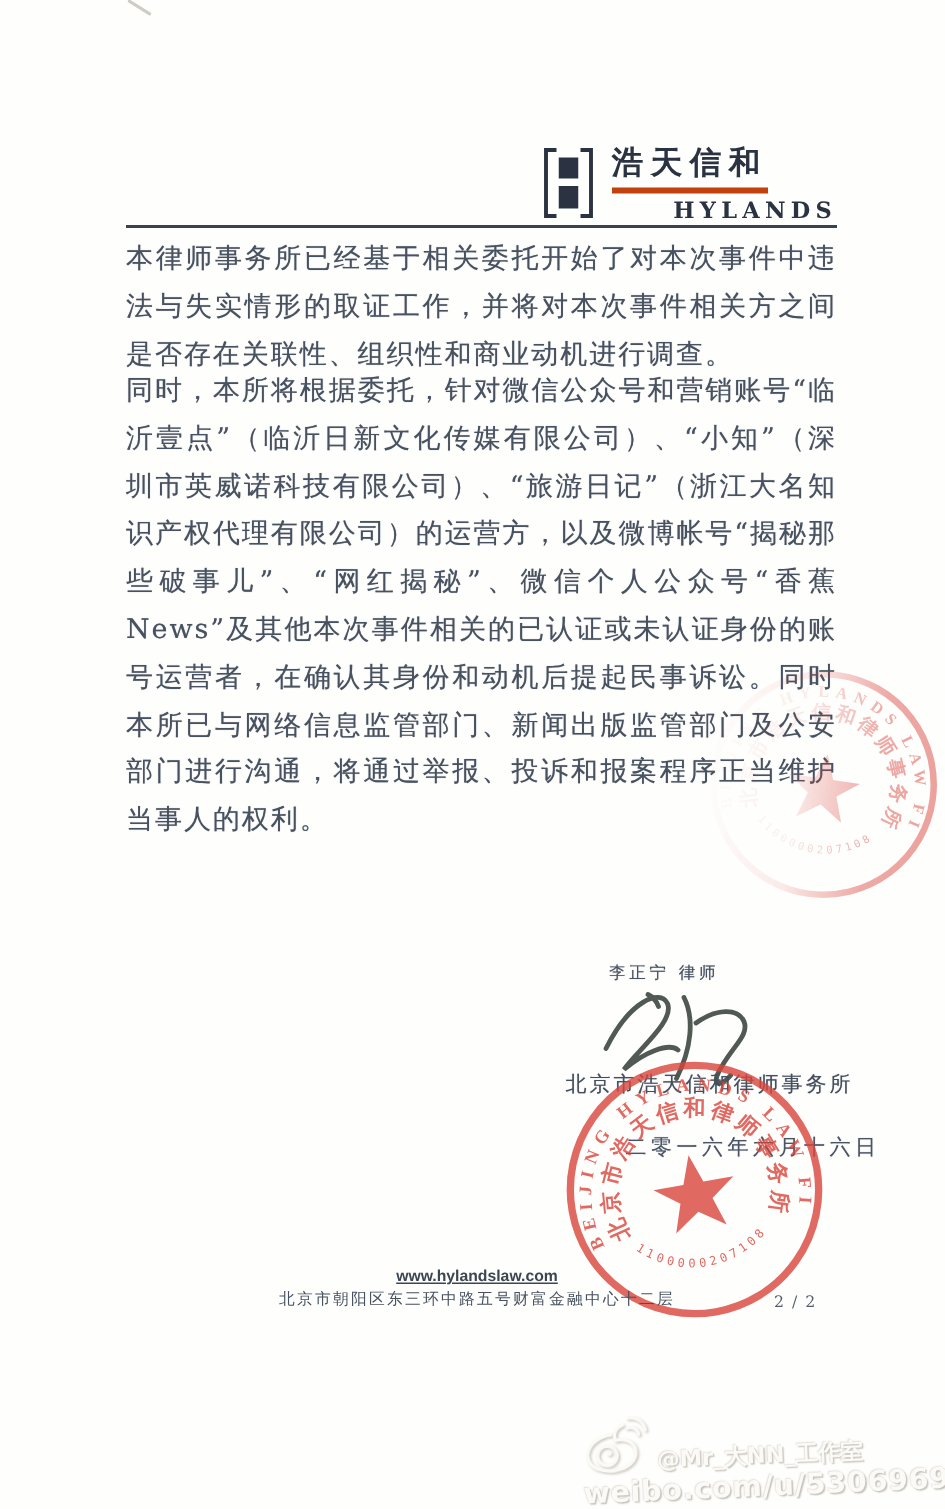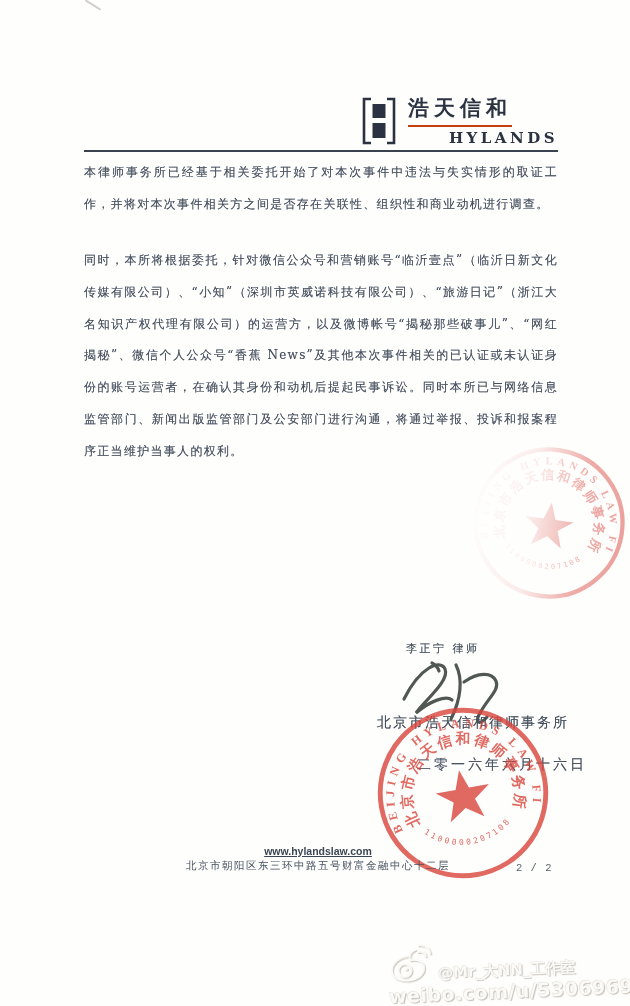--- a/index.html
+++ b/index.html
@@ -9,27 +9,27 @@
     font-family:"DejaVu Serif","Liberation Serif",serif;
   }
   
   .corner-mark{position:absolute;left:84px;top:4px;width:18px;height:2px;
     background:#cfccc6;transform:rotate(32deg);border-radius:2px;}
   
   .logo{position:absolute;top:94px;right:72px;display:flex;align-items:center;gap:10px;}
   .logo-mark{display:block;}
   .logo-text{display:flex;flex-direction:column;align-items:flex-start;}
   .logo-cn{font-size:21px;letter-spacing:5px;color:#2b3342;font-weight:bold;
-    padding-bottom:3px;border-bottom:2px solid #c2410c;white-space:nowrap;}
+    padding-bottom:3px;border-bottom:4px solid #c2410c;white-space:nowrap;}
   .logo-en{font-size:15px;letter-spacing:3.5px;color:#2b3342;margin-top:2px;font-weight:bold;margin-left:41px;}
   .rule{position:absolute;left:84px;right:72px;top:150px;height:2px;background:#39424f;}
   
   .para{
     position:absolute;left:84px;width:474px;margin:0;
-    font-size:12px;line-height:31.8px;letter-spacing:1.3px;
+    font-size:18px;line-height:31.8px;letter-spacing:1.3px;
     color:#47515f;text-align:justify;
     text-shadow:0 0 .6px rgba(71,81,95,.55);
   }
   .p1{top:157px;}
   .p2{top:245px;}
   .p3{top:512px;}
   
   .lawyer{position:absolute;left:406px;top:641px;font-size:11px;letter-spacing:2.5px;
     color:#47515f;text-shadow:0 0 .6px rgba(71,81,95,.55);}
   .sig-svg{position:absolute;left:388px;top:655px;}
@@ -43,21 +43,21 @@
   .stamp-edge{position:absolute;left:470px;top:444px;width:158px;height:158px;
     transform:rotate(8deg);opacity:.5;
     -webkit-mask-image:linear-gradient(to right,transparent 0%,rgba(0,0,0,.2) 38%,rgba(0,0,0,.9) 72%,#000 100%);
     mask-image:linear-gradient(to right,transparent 0%,rgba(0,0,0,.2) 38%,rgba(0,0,0,.9) 72%,#000 100%);}
   
   .website{position:absolute;left:0;top:845px;width:636px;text-align:center;
     font-size:10.5px;color:#3c4652;text-decoration:underline;
     font-family:"Liberation Sans","DejaVu Sans",sans-serif;font-weight:bold;}
   .address{position:absolute;left:0;top:859px;width:636px;text-align:center;
     font-size:10.5px;letter-spacing:1.5px;color:#47515f;}
-  .pagenum{position:absolute;left:516px;top:862px;font-size:10.5px;letter-spacing:1px;color:#545e6a;font-family:Liberation Mono, monospace;}
+  .pagenum{position:absolute;left:516px;top:862px;font-size:10.5px;letter-spacing:1px;color:#545e6a;}
   
   .watermark{position:absolute;left:388px;top:938px;width:244px;transform:rotate(-2.5deg);
     font-family:"DejaVu Sans","Liberation Sans",sans-serif;}
   .wm-row{display:flex;align-items:flex-end;gap:6px;}
   .wm-handle{font-size:15px;font-weight:bold;color:#fbfaf6;white-space:nowrap;
     text-shadow:1px 1px 1px #c9c5bd,-0.5px -0.5px 1px #dedbd4;}
   .wm-url{font-size:19px;font-weight:bold;color:#fbfaf6;white-space:nowrap;margin-top:0px;
     text-shadow:1px 1px 1px #c6c2ba,-0.5px -0.5px 1px #dedbd4;letter-spacing:.5px;}
   .wm-icon{filter:drop-shadow(1px 1px 0.6px #c9c5bd);}
   .seal-en{font-family:"Liberation Serif","DejaVu Serif",serif;font-size:13.5px;letter-spacing:5.5px;font-weight:bold;}

